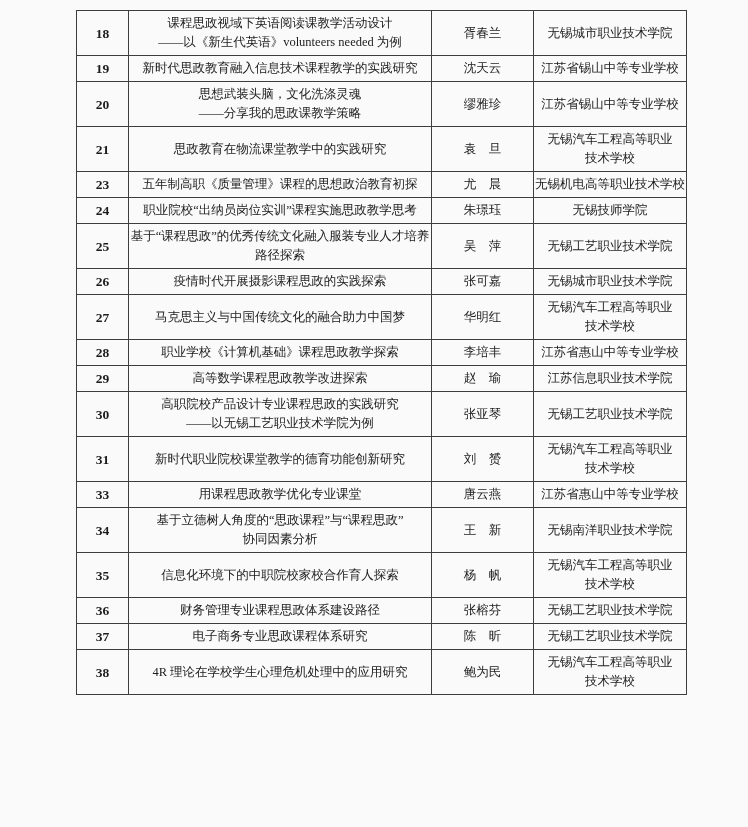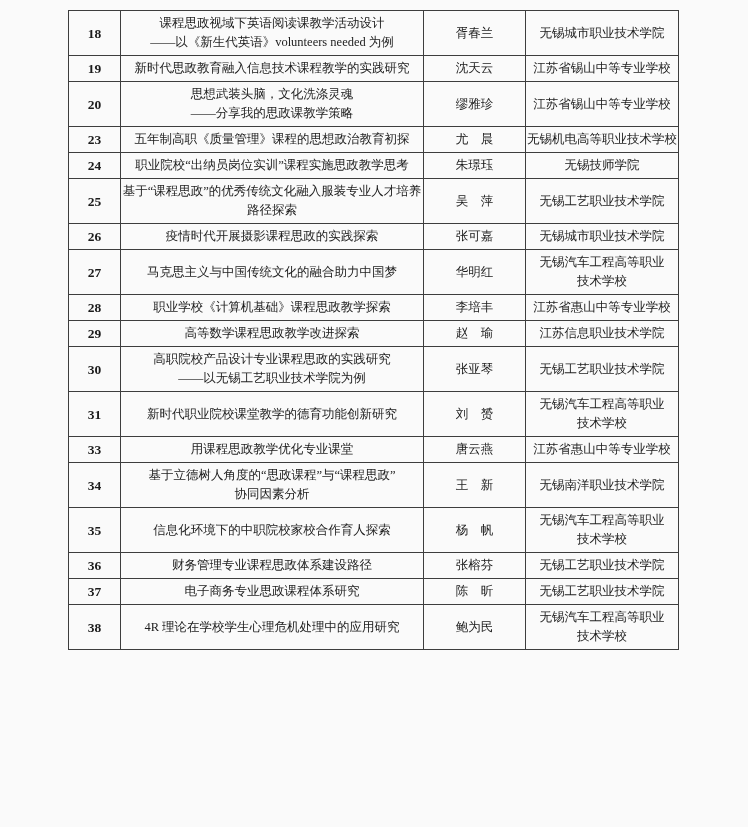--- a/index.html
+++ b/index.html
@@ -11,21 +11,21 @@
     overflow: hidden;
     font-family: "Liberation Serif", "DejaVu Serif", serif;
   }
   .doc-page {
     position: relative;
     width: 748px;
     height: 827px;
   }
   .list-table {
     position: absolute;
-    left: 68px;
+    left: 76px;
     top: 10px;
     width: 610px;
     border-collapse: collapse;
     table-layout: fixed;
   }
   .list-table td {
     border: 1px solid #3d3d3d;
     text-align: center;
     vertical-align: middle;
     font-size: 12.5px;
@@ -82,20 +82,31 @@
           <td class="cell-title">
             <div>思想武装头脑，文化洗涤灵魂</div>
             <div>——分享我的思政课教学策略</div>
           </td>
           <td class="cell-author">缪雅珍</td>
           <td class="cell-institution">
             <div>江苏省锡山中等专业学校</div>
           </td>
         </tr>
         <tr>
+          <td class="cell-number">21</td>
+          <td class="cell-title">
+            <div>思政教育在物流课堂教学中的实践研究</div>
+          </td>
+          <td class="cell-author">袁　旦</td>
+          <td class="cell-institution">
+            <div>无锡汽车工程高等职业</div>
+            <div>技术学校</div>
+          </td>
+        </tr>
+        <tr>
           <td class="cell-number">23</td>
           <td class="cell-title">
             <div>五年制高职《质量管理》课程的思想政治教育初探</div>
           </td>
           <td class="cell-author">尤　晨</td>
           <td class="cell-institution">
             <div>无锡机电高等职业技术学校</div>
           </td>
         </tr>
         <tr>

